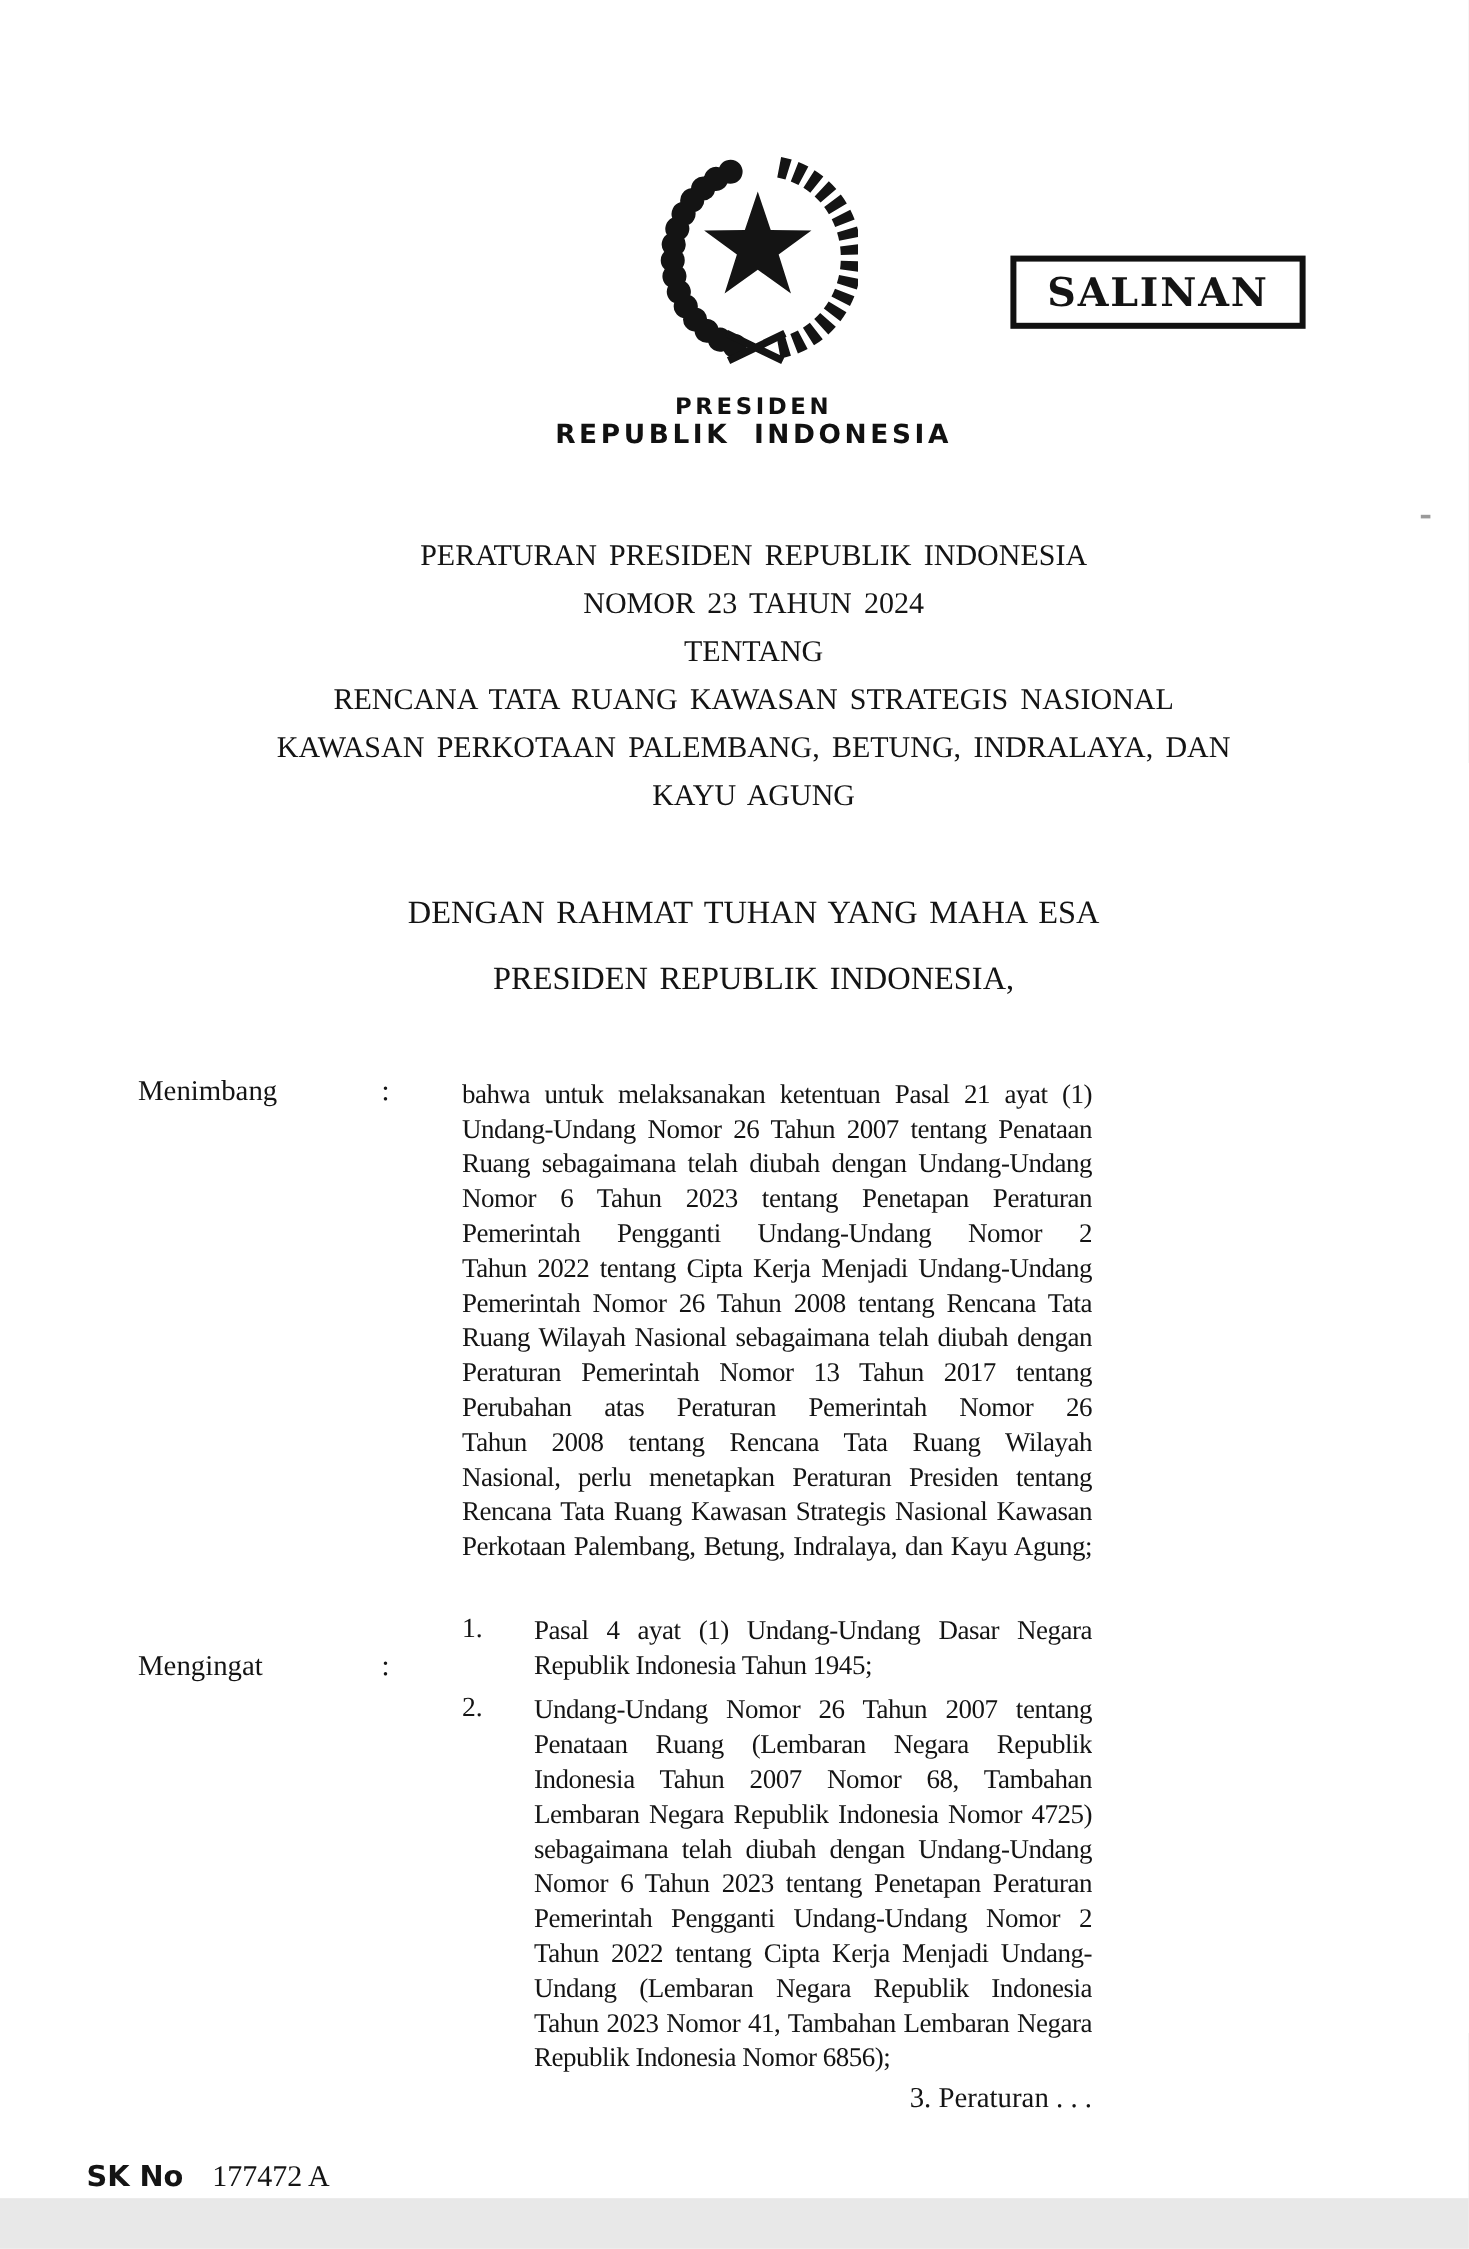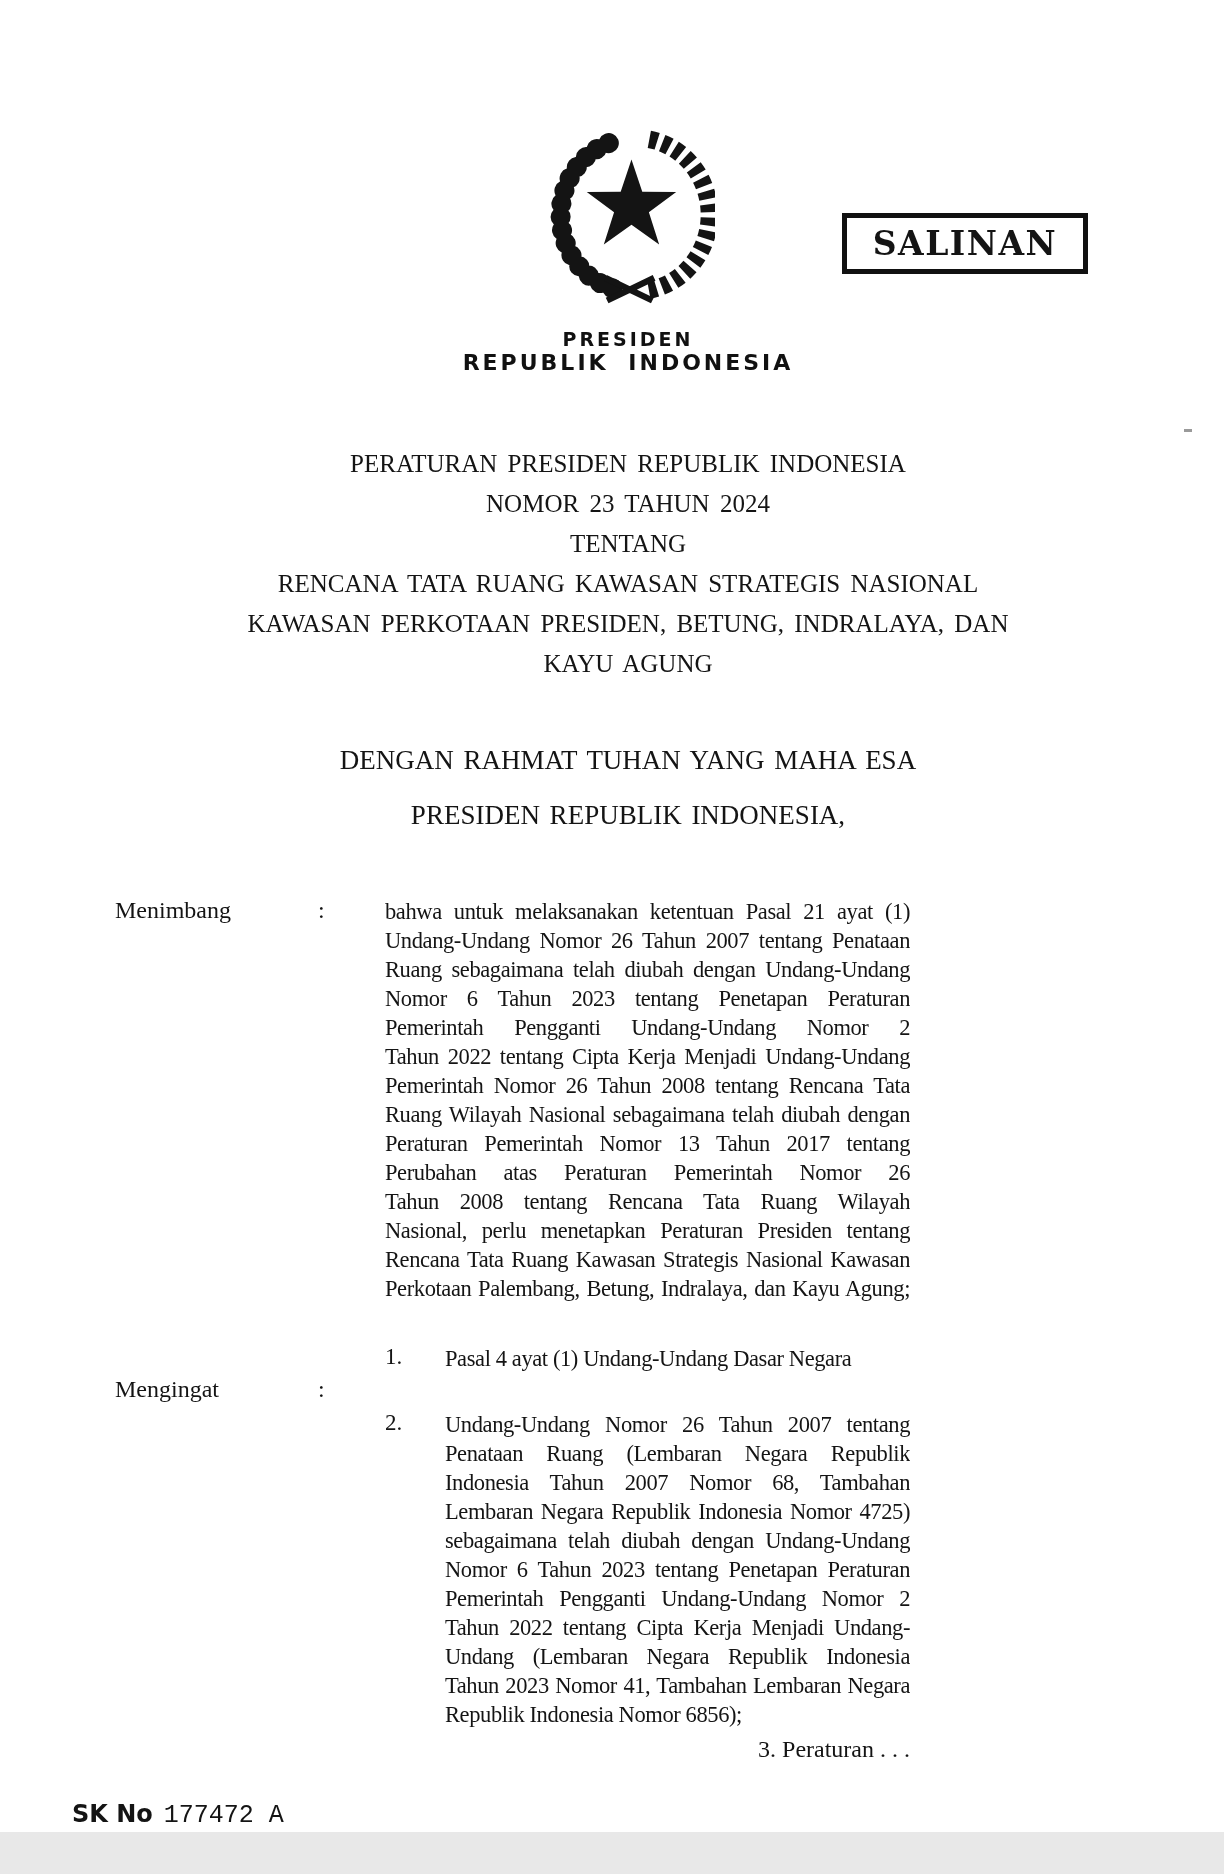--- a/index.html
+++ b/index.html
@@ -52,21 +52,21 @@
   .num-1 { top:1344px; }
   .num-2 { top:1410px; }
   .item-lines { position:absolute; left:445px; width:465px; }
   .item-lines-1 { top:1344px; }
   .item-lines-2 { top:1410px; }
   .item-lines .jline:last-child { text-align-last:left; }
   
   .catchword { position:absolute; right:314px; top:1736px; font-size:24px; white-space:nowrap; }
   .footer { position:absolute; left:72px; top:1800px; white-space:nowrap; }
   .sk-label { font-family:"DejaVu Sans", sans-serif; font-weight:bold; font-size:24px; }
-  .sk-number { font-family:Liberation Mono, monospace; font-size:25px; margin-left:11px; }
+  .sk-number { font-family:Liberation Serif, serif; font-size:25px; margin-left:24px; }
   
   .speck { position:absolute; left:1184px; top:429px; width:8px; height:3px; background:#9a9a9a; }
 </style>
 </head>
 <body>
 
 <div class="page">
 
   <div class="stamp-box">
     <span class="stamp-text">SALINAN</span>
@@ -91,21 +91,21 @@
   <div class="title-block">
 
       <div class="title-line">PERATURAN PRESIDEN REPUBLIK INDONESIA</div>
 
       <div class="title-line">NOMOR 23 TAHUN 2024</div>
 
       <div class="title-line">TENTANG</div>
 
       <div class="title-line">RENCANA TATA RUANG KAWASAN STRATEGIS NASIONAL</div>
 
-      <div class="title-line">KAWASAN PERKOTAAN PRESIDEN, BETUNG, INDRALAYA, DAN</div>
+      <div class="title-line">KAWASAN PERKOTAAN PALEMBANG, BETUNG, INDRALAYA, DAN</div>
 
       <div class="title-line">KAYU AGUNG</div>
     </div>
 
   <div class="preamble-line invocation">DENGAN RAHMAT TUHAN YANG MAHA ESA</div>
   <div class="preamble-line enacting">PRESIDEN REPUBLIK INDONESIA,</div>
 
   <div class="clause-label lbl-menimbang">Menimbang</div>
   <div class="clause-colon colon-menimbang">:</div>
   <div class="menimbang-body jpara">
@@ -141,20 +141,21 @@
     </div>
 
   <div class="clause-label lbl-mengingat">Mengingat</div>
   <div class="clause-colon colon-mengingat">:</div>
 
   <div class="item-number num-1">1.</div>
   <div class="item-lines item-lines-1 jpara">
 
       <div class="jline">Pasal 4 ayat (1) Undang-Undang Dasar Negara</div>
 
+      <div class="jline">Republik Indonesia Tahun 1945;</div>
     </div>
 
   <div class="item-number num-2">2.</div>
   <div class="item-lines item-lines-2 jpara">
 
       <div class="jline">Undang-Undang Nomor 26 Tahun 2007 tentang</div>
 
       <div class="jline">Penataan Ruang (Lembaran Negara Republik</div>
 
       <div class="jline">Indonesia Tahun 2007 Nomor 68, Tambahan</div>

